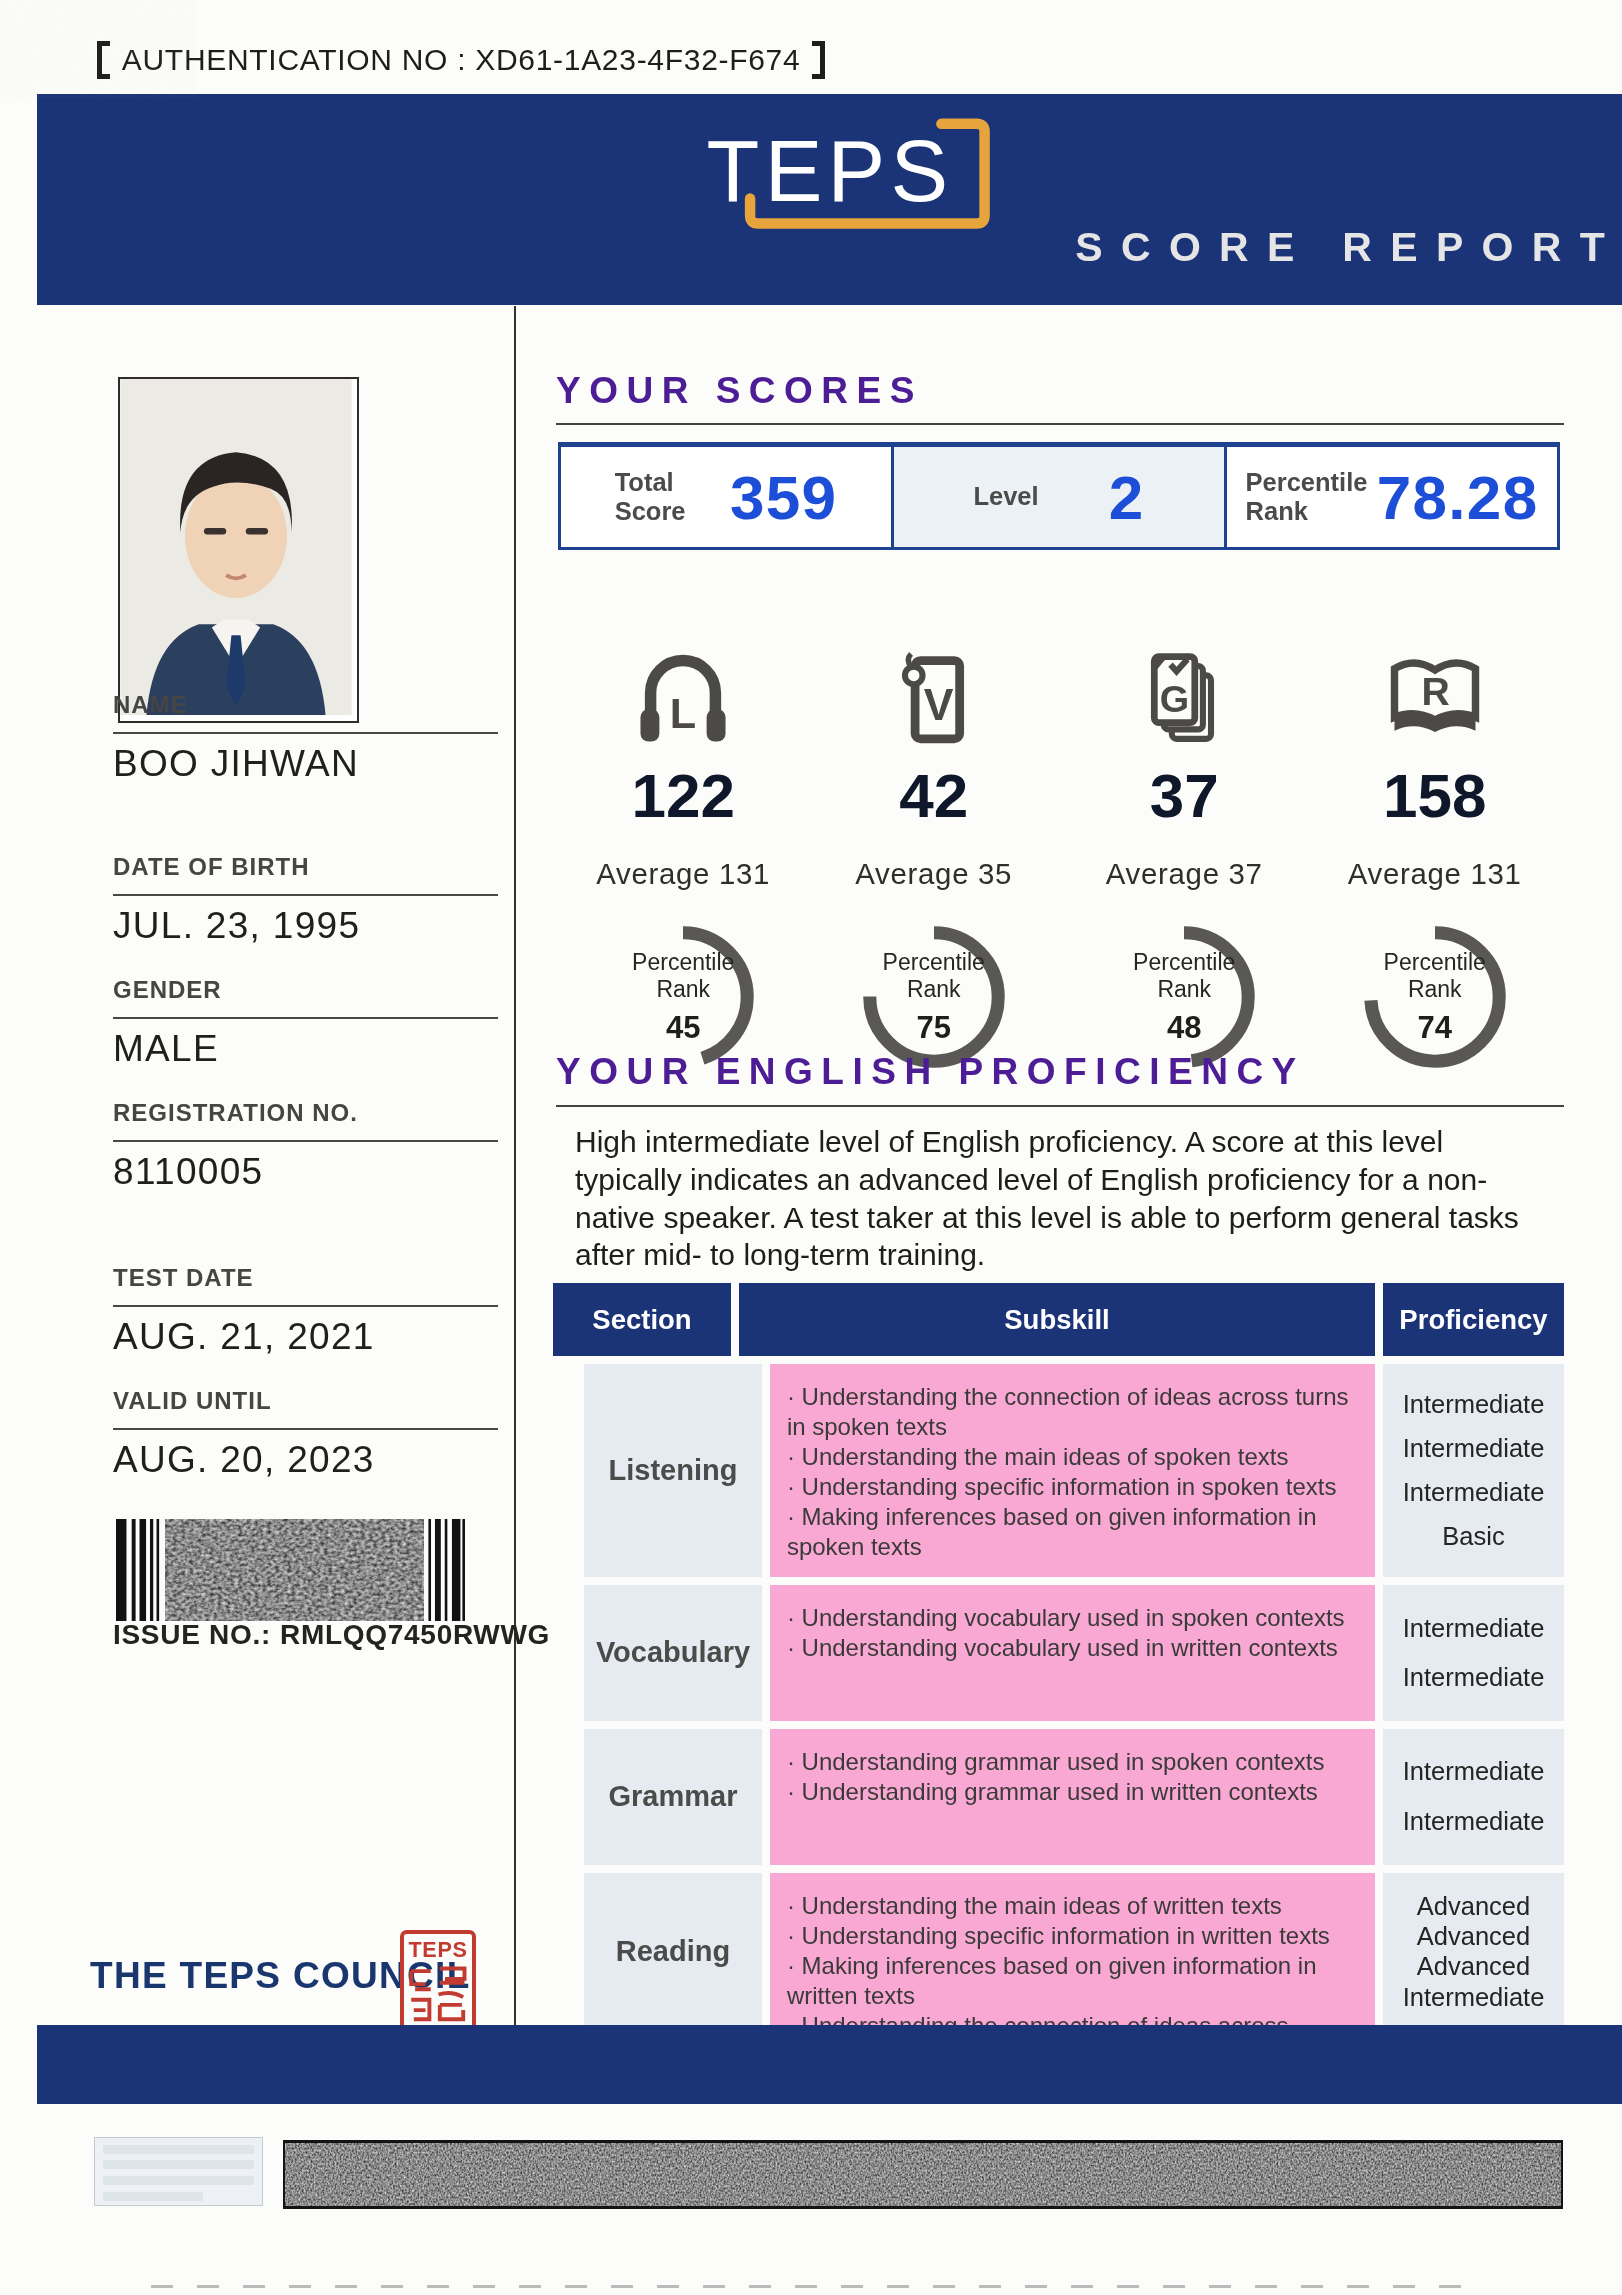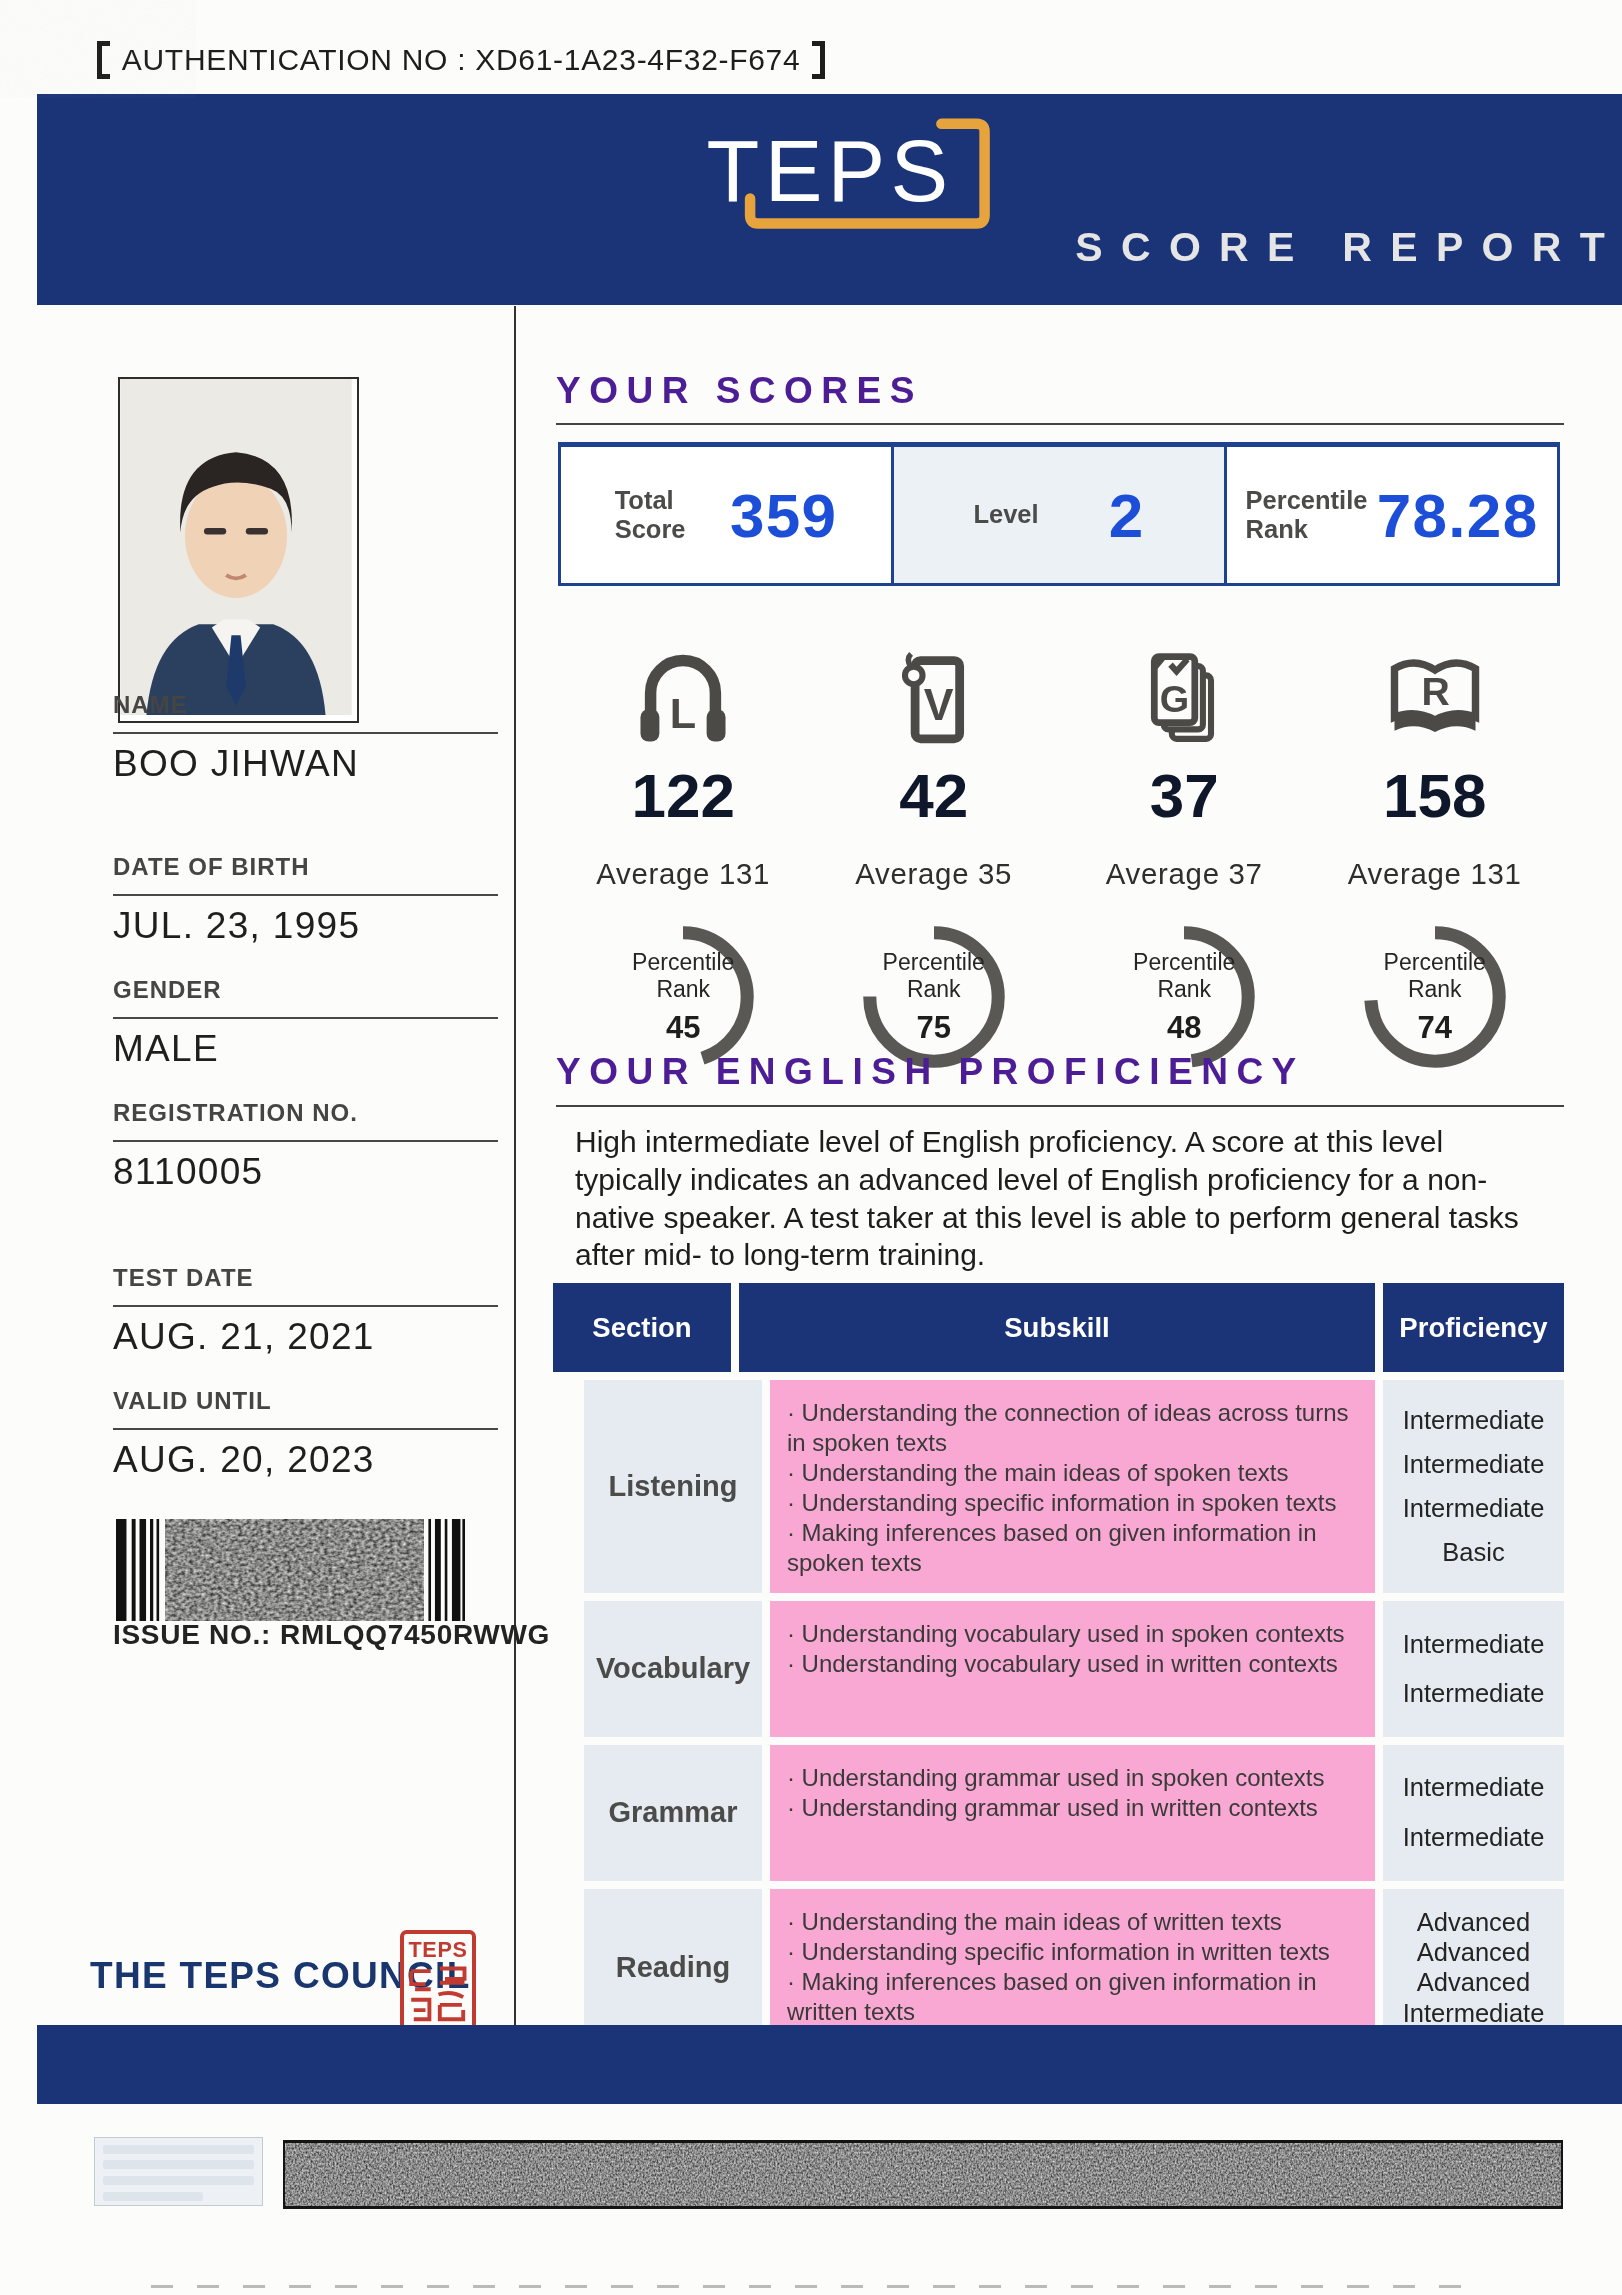--- a/index.html
+++ b/index.html
@@ -35,21 +35,21 @@
   .council{position:absolute;left:90px;top:1955px;font-size:37px;font-weight:bold;
            letter-spacing:1.3px;color:#19366f;}
   .stamp{position:absolute;left:400px;top:1930px;width:76px;height:101px;border:4.6px solid #c23b31;
          border-radius:6.5px;display:flex;flex-direction:column;align-items:center;box-sizing:border-box;}
   .stamp .stamp-teps{font-size:21.6px;font-weight:bold;color:#c23b31;letter-spacing:0.7px;margin-top:2.6px;}
 
   
   .sec-title{position:absolute;left:556px;font-size:37px;font-weight:bold;letter-spacing:8.5px;color:#4c1d95;}
   .rule-h{position:absolute;left:556px;width:1008px;height:2px;background:#45433f;}
 
-  .score-box{position:absolute;left:558px;top:442px;width:1002px;height:144px;box-sizing:border-box;
+  .score-box{position:absolute;left:558px;top:442px;width:1002px;height:108px;box-sizing:border-box;
              border:3.3px solid #1e428f;border-top-width:5.9px;display:flex;background:#fff;}
   .score-cell{flex:1;display:flex;align-items:center;justify-content:space-evenly;padding:0 9.2px;}
   .score-cell + .score-cell{border-left:3.3px solid #1e428f;}
   .score-cell.tint{background:#ecf1f6;}
   .score-cell .cl{font-size:25.5px;font-weight:bold;color:#4b4b49;line-height:1.15;}
   .score-cell .cv{font-size:62px;font-weight:bold;color:#1d4ed8;letter-spacing:1.3px;}
 
   .sections-grid{position:absolute;left:558px;top:627px;width:1002px;display:flex;}
   .sec-col{flex:1;display:flex;flex-direction:column;align-items:center;}
   .sec-icon{height:124px;display:flex;align-items:flex-end;justify-content:center;}
@@ -60,21 +60,21 @@
   .circle-inner{position:absolute;inset:0;display:flex;flex-direction:column;align-items:center;
                 justify-content:center;text-align:center;}
   .circle-inner .pl{font-size:23px;color:#262624;line-height:1.18;}
   .circle-inner .pv{margin-top:6.5px;font-size:31px;font-weight:bold;color:#1e1e1c;}
 
   .description{position:absolute;left:575px;top:1123px;width:970px;font-size:30px;line-height:1.26;
                color:#1d1d1b;}
 
   .prof-table{position:absolute;left:553px;top:1283px;width:1011px;}
   .t-row{display:flex;gap:7.9px;}
-  .t-head{height:89px;margin-bottom:8px;}
+  .t-head{height:73px;margin-bottom:8px;}
   .t-head .hc{background:#1b3478;color:#fff;font-size:27.5px;font-weight:bold;display:flex;
               align-items:center;justify-content:center;}
   .c-section{width:178px;flex:none;}
   .c-sub{flex:1;}
   .c-prof{width:181px;flex:none;}
   .t-block{margin-top:7.9px;}
   .t-block .c-section{background:#e6ebf1;display:flex;align-items:center;justify-content:center;
                       font-size:29px;font-weight:bold;color:#4b4b49;margin-left:31px;}
   .t-block .c-sub{background:#f9a8d4;display:flex;flex-direction:column;justify-content:flex-start;
                   padding:18.3px 13px 18.3px 17px;box-sizing:border-box;}

